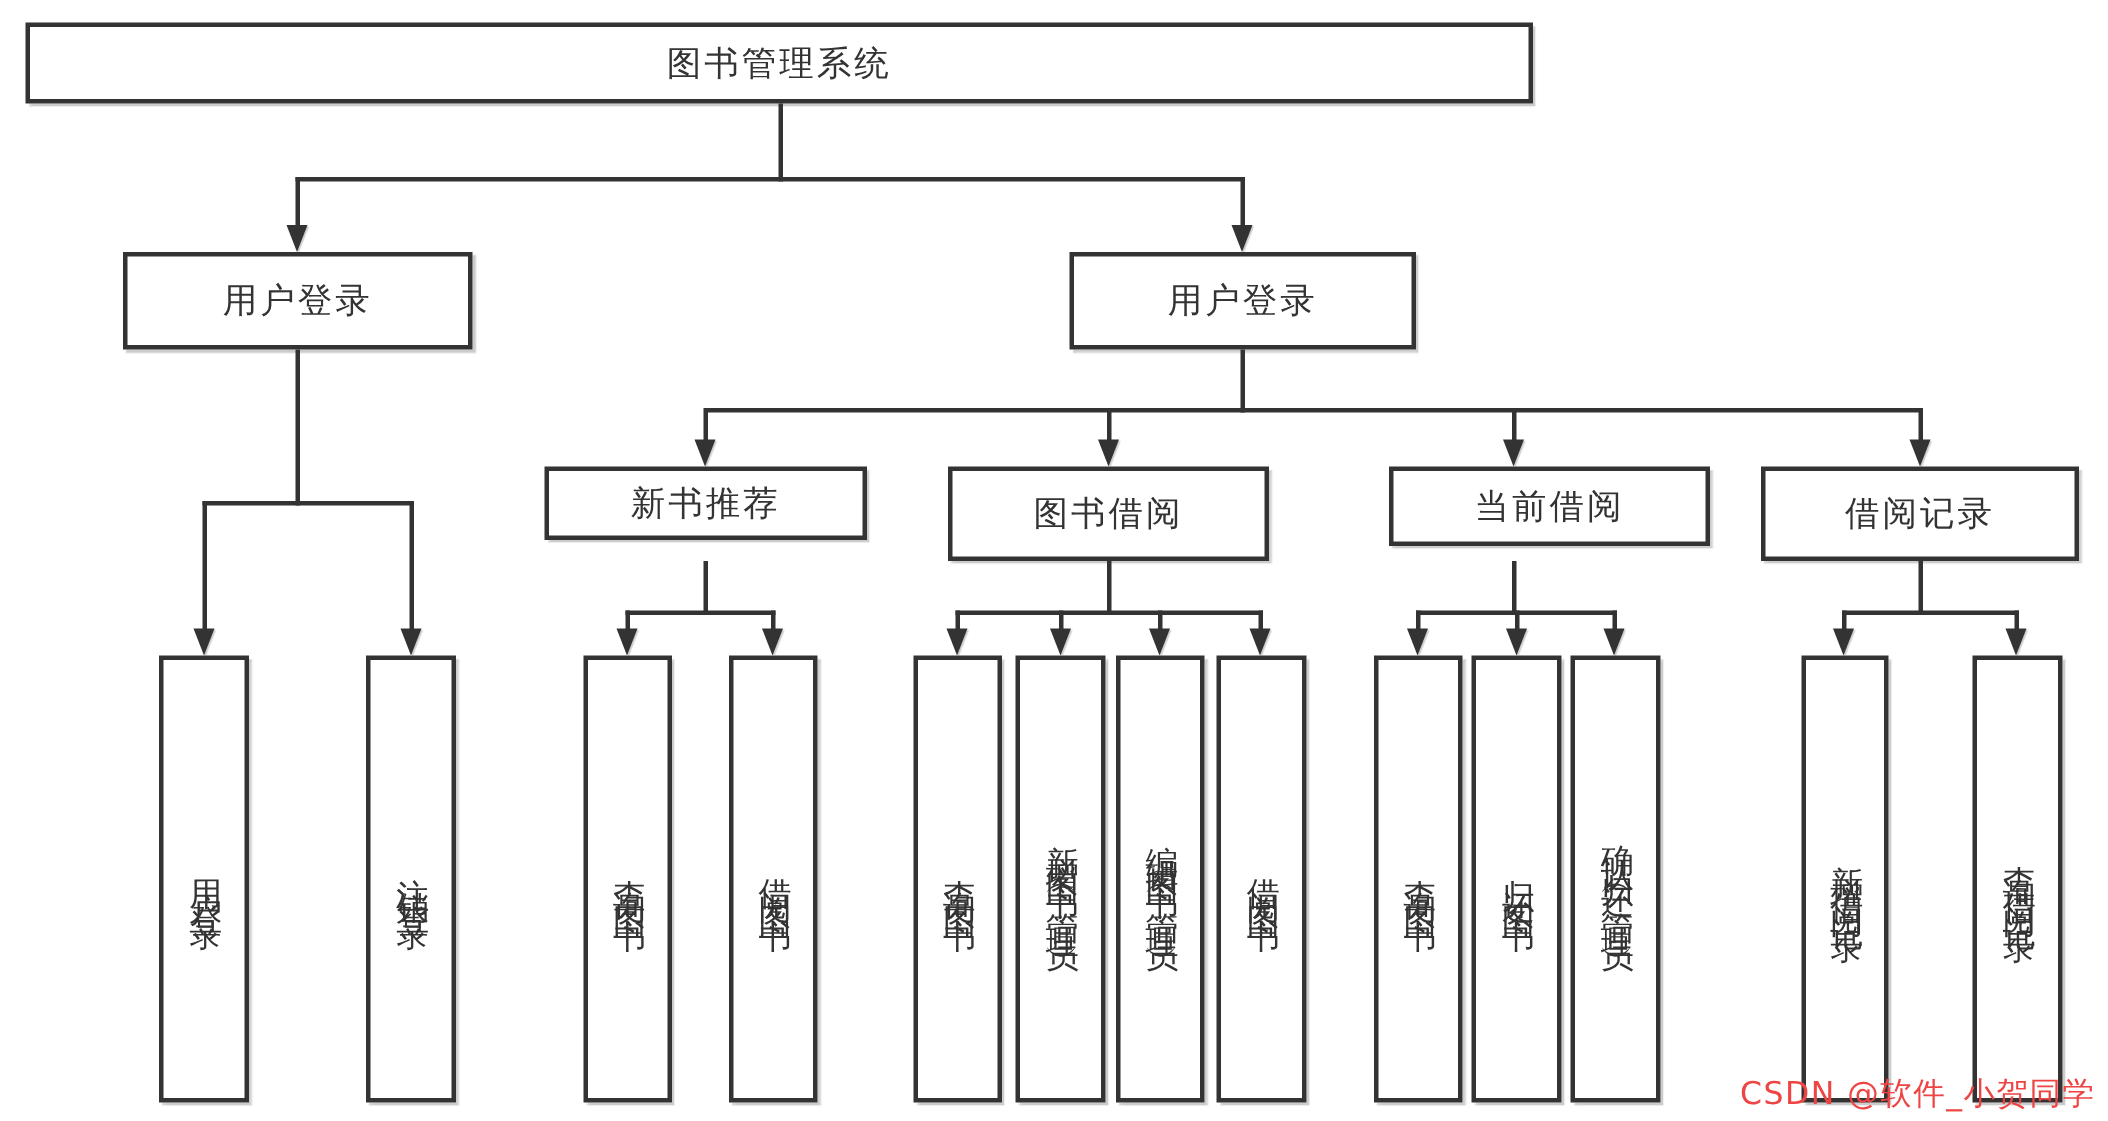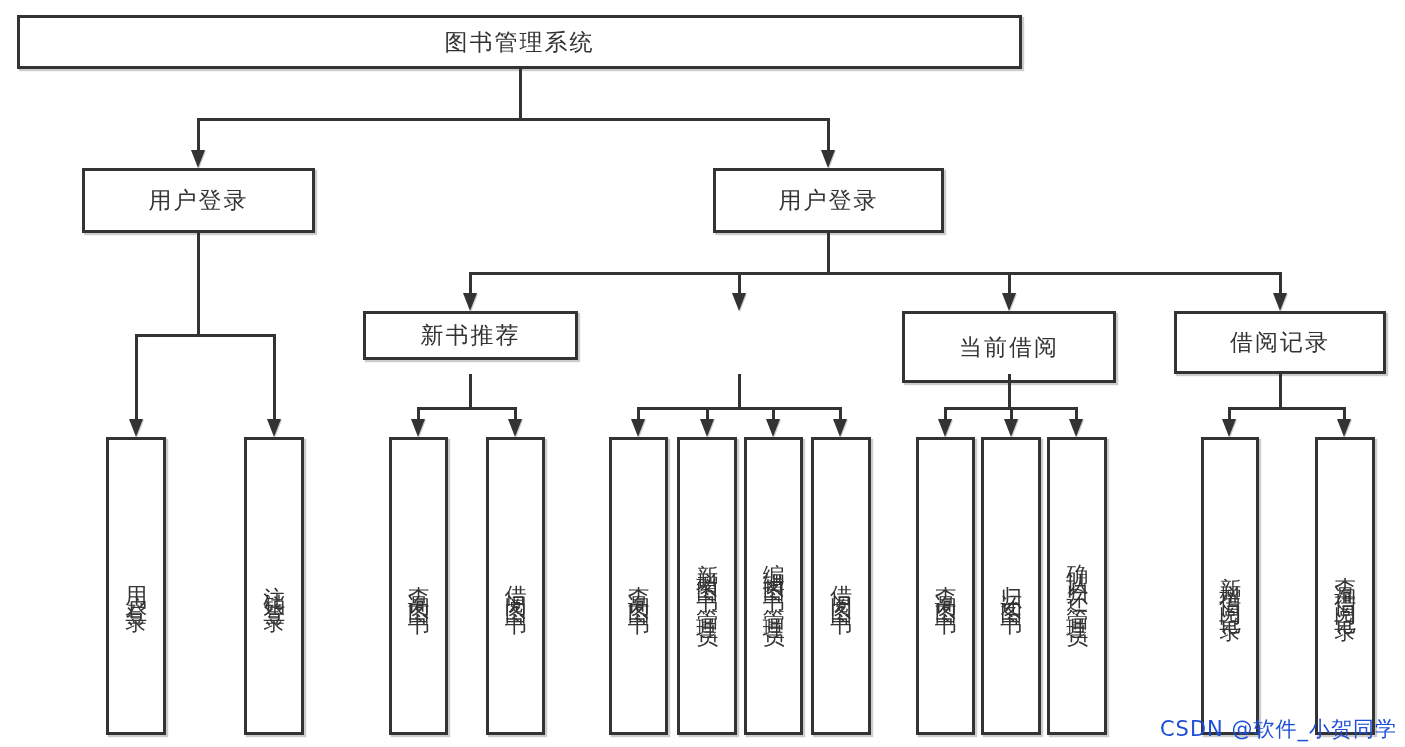--- a/index.html
+++ b/index.html
@@ -26,21 +26,21 @@
   .line{position:absolute;background:#333333;}
   .h{height:3px;}
   .v{width:3px;}
   .arrow{
     position:absolute;width:0;height:0;
     border-left:7px solid transparent;border-right:7px solid transparent;
     border-top:18px solid #333333;
     filter:drop-shadow(1px 1px 0 rgba(110,110,110,0.35));
   }
   .watermark{
-    position:absolute;right:8px;bottom:4px;font-size:21px;color:#1d4ed8;
+    position:absolute;right:8px;bottom:4px;font-size:21px;color:#ef4444;
     letter-spacing:1px;white-space:nowrap;
   }
 </style>
 </head>
 <body>
 
 <div class="canvas">
 
   <div class="box" style="left:17px;top:15px;width:1005px;height:54px">
     <span>图书管理系统</span>
@@ -74,21 +74,24 @@
   <div class="line v" style="left:738px;top:272px;height:24px"></div>
   <div class="arrow" style="left:732px;top:293px"></div>
   <div class="line v" style="left:1008px;top:272px;height:24px"></div>
   <div class="arrow" style="left:1002px;top:293px"></div>
   <div class="line v" style="left:1279px;top:272px;height:24px"></div>
   <div class="arrow" style="left:1273px;top:293px"></div>
 
   <div class="box" style="left:363px;top:311px;width:215px;height:49px">
     <span>新书推荐</span>
   </div>
-  <div class="box" style="left:902px;top:311px;width:214px;height:72px">
+  <div class="box" style="left:632px;top:311px;width:214px;height:63px">
+    <span>图书借阅</span>
+  </div>
+  <div class="box" style="left:926px;top:311px;width:214px;height:53px">
     <span>当前借阅</span>
   </div>
   <div class="box" style="left:1174px;top:311px;width:212px;height:63px">
     <span>借阅记录</span>
   </div>
 
   <div class="line v" style="left:469px;top:374px;height:36px"></div>
   <div class="line v" style="left:738px;top:374px;height:36px"></div>
   <div class="line v" style="left:1008px;top:374px;height:36px"></div>
   <div class="line v" style="left:1279px;top:374px;height:36px"></div>

